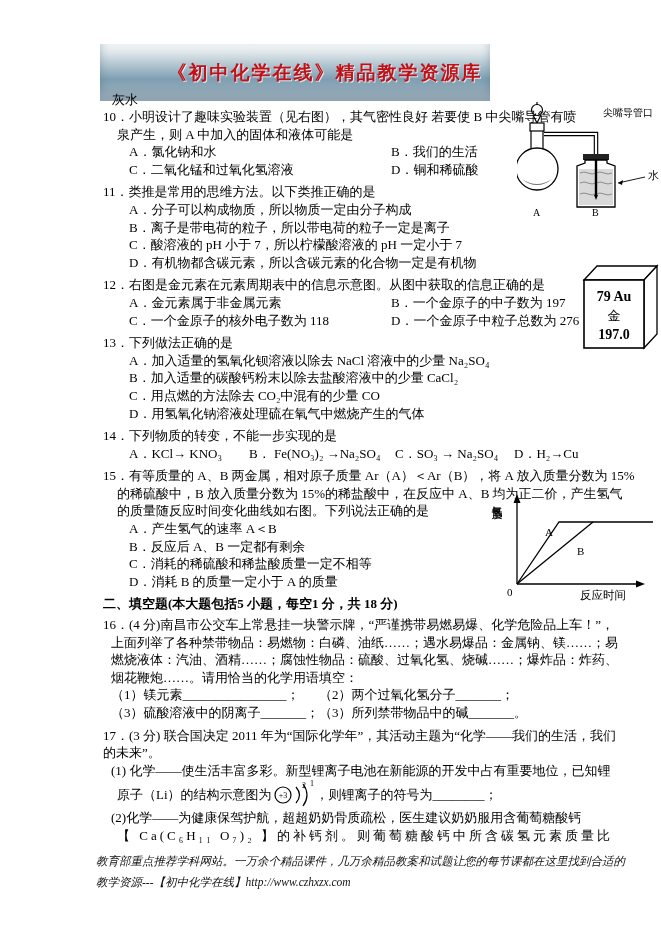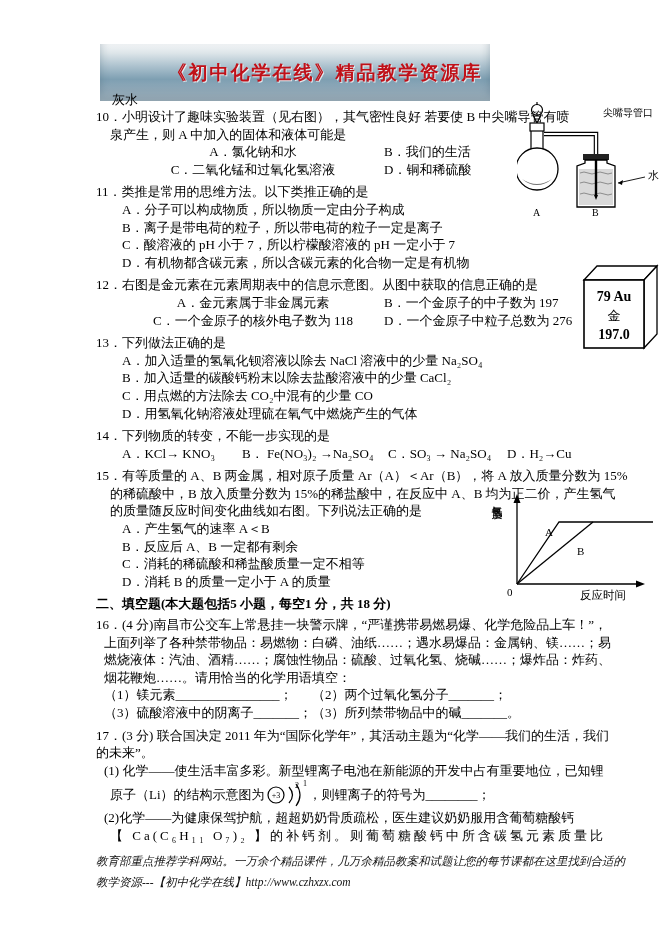--- a/index.html
+++ b/index.html
@@ -13,27 +13,27 @@
     position:absolute;left:100px;top:44px;width:390px;height:57px;
     background:linear-gradient(180deg,#f4f6f7 0%,#dde5e9 16%,#aec3cf 38%,#7e9fb2 62%,#93abba 82%,#b9c8d0 100%);
     display:flex;flex-direction:column;justify-content:center;align-items:center;
     box-shadow:inset 0 -6px 10px rgba(60,90,110,.35);
   }
   .banner-title{color:#c01018;font-weight:bold;font-size:19px;letter-spacing:2px;
     text-shadow:1px 1px 0 rgba(255,255,255,.75);padding-left:60px;white-space:nowrap;}
   .banner-url{color:#cf3a22;font-weight:bold;font-size:15px;letter-spacing:1px;padding-left:40px;}
   .margin-note{position:absolute;left:112px;top:91px;font-size:13px;}
   
-  .main{position:absolute;left:96px;top:108px;width:474px;font-size:13px;line-height:17.6px;}
+  .main{position:absolute;left:103px;top:108px;width:474px;font-size:13px;line-height:17.6px;}
   .line{white-space:nowrap;}
   .q{margin-bottom:5px;}
   .cont{padding-left:14px;}
   .cont-sm{padding-left:8px;}
   .opt{padding-left:26px;white-space:nowrap;}
-  .optrow{display:flex;padding-left:26px;white-space:nowrap;text-align:center;}
+  .optrow{display:flex;padding-left:26px;white-space:nowrap;}
   .optrow .c1{width:262px;flex:none;}
   .q14opts{display:flex;padding-left:26px;white-space:nowrap;}
   .q14opts span{flex:none;}
   .q14opts .w1{width:120px;}
   .q14opts .w2{width:146px;}
   .q14opts .w3{width:119px;}
   .sec-head{font-weight:bold;margin:4px 0 3px;white-space:nowrap;}
   .blankrow{display:flex;padding-left:8px;white-space:nowrap;}
   .blankrow .c1{width:208px;flex:none;}
   .atomline{display:flex;align-items:center;padding-left:14px;height:30px;}

